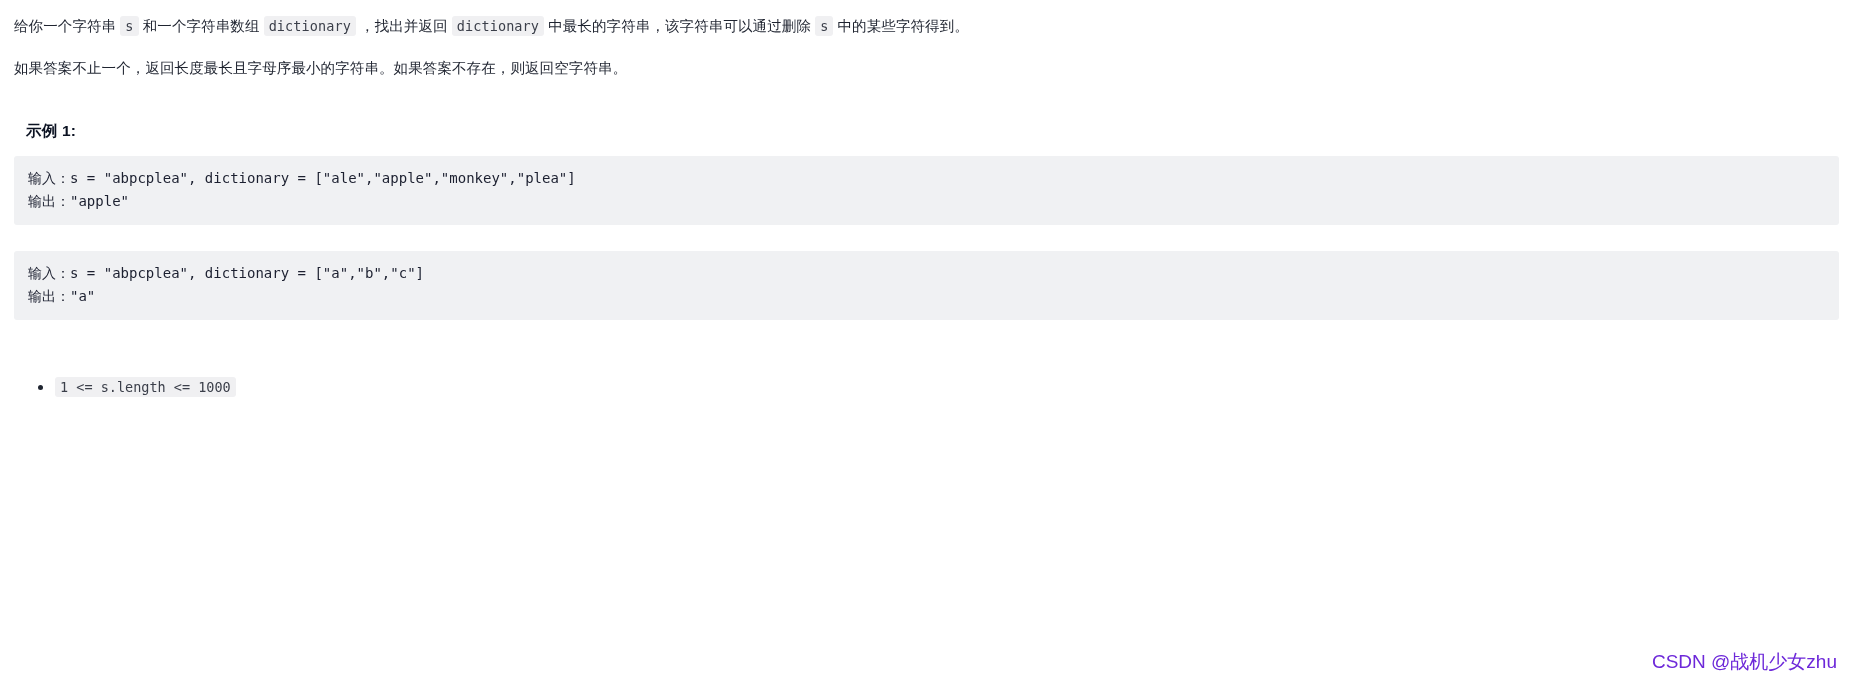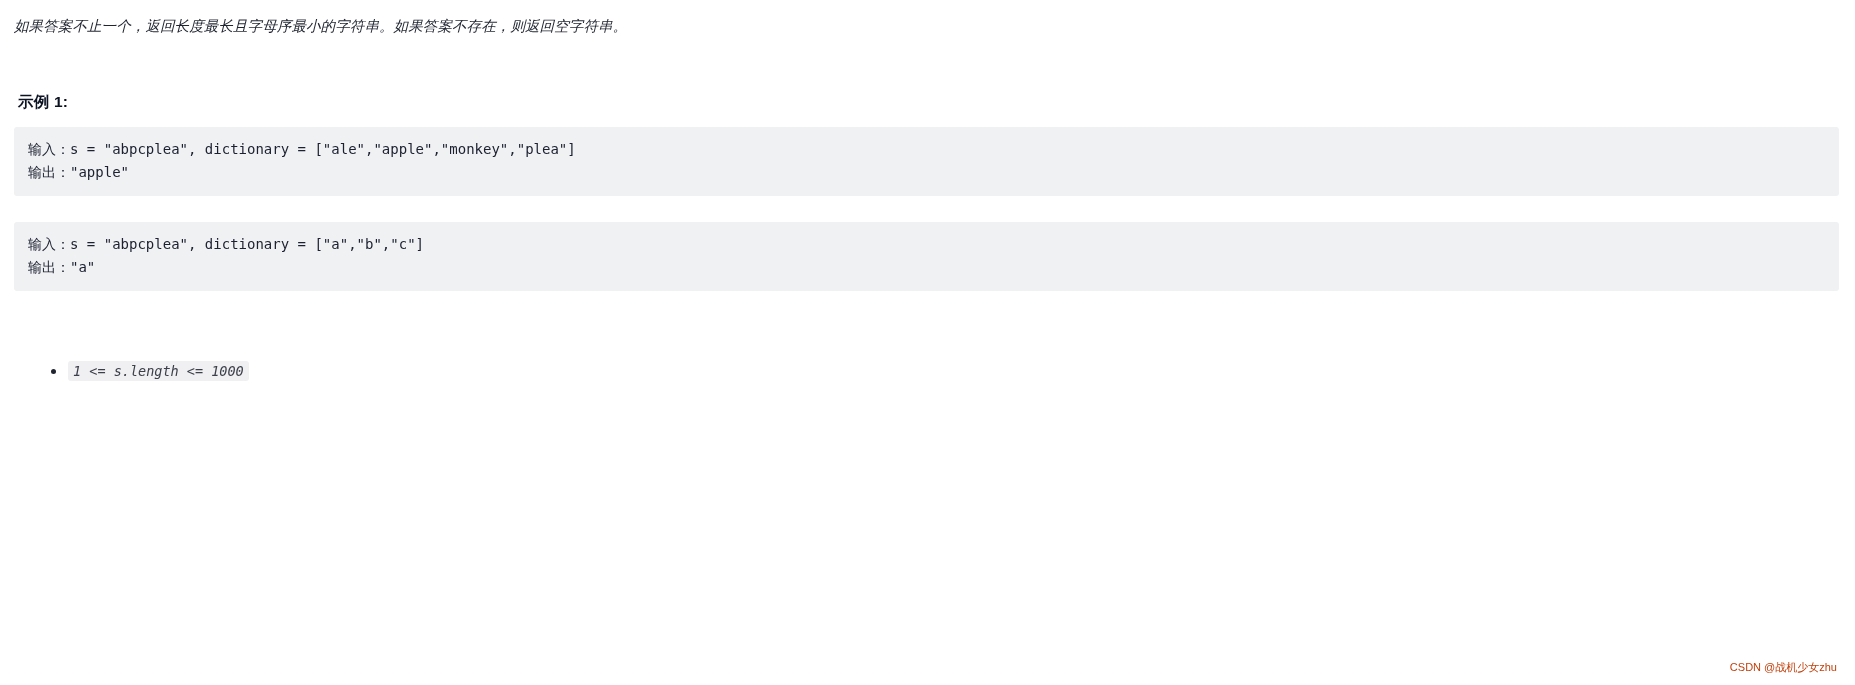--- a/index.html
+++ b/index.html
@@ -30,41 +30,40 @@
 
   
   .para {
     font-size: 15.5px;
     line-height: 1.55;
     color: #1f2430;
     margin: 0 0 18px 0;
     letter-spacing: 0.1px;
   }
   .para.second {
-    margin-bottom: 16px;
-    font-style: italic;
+    margin-bottom: 3px;
   }
 
   
   code.inline {
     font-family: "DejaVu Sans Mono", "Liberation Mono", monospace;
     background: #f0f0f2;
     color: #3b3f4a;
     font-size: 13.5px;
     padding: 2px 5px;
     border-radius: 3px;
     white-space: pre;
   }
 
   
   .section-heading {
     font-size: 15.5px;
     font-weight: bold;
     color: #0b1222;
-    margin: 0 0 14px 4px;
+    margin: 0 0 14px 12px;
     letter-spacing: 0.2px;
   }
 
   .spacer-lg { height: 38px; }
   .spacer-md { height: 26px; }
   .spacer-sm { height: 14px; }
 
   
   .codeblock {
     background: #f0f1f3;
@@ -77,24 +76,23 @@
     color: #1c2030;
     white-space: pre;
     max-width: 1827px;
     box-sizing: border-box;
     overflow: hidden;
   }
   .codeblock .cline { display: block; }
 
   
   ul.hints {
-    margin: 16px;
+    margin: 3px;
     padding: 0 0 0 38px;
     list-style: none;
-    font-style: italic;
   }
   ul.hints li {
     position: relative;
     font-size: 14.5px;
     line-height: 1.72;
     margin: 0 0 5px 0;
     color: #1f2430;
   }
   ul.hints li:before {
     content: "";
@@ -112,33 +110,34 @@
   .hint-text {
     font-size: 14.5px;
     color: #1f2430;
   }
 
   
   .watermark {
     position: absolute;
     right: 18px;
     bottom: 10px;
-    font-size: 11px;
-    color: #c2410c;
+    font-size: 19px;
+    color: #6d28d9;
     font-family: "Liberation Sans", "DejaVu Sans", sans-serif;
     white-space: nowrap;
     user-select: none;
   }
 </style>
 </head>
 <body>
 
 <div class="page">
   <div class="content">
 
+    <p class="para"><span class="hint-text">给你一个字符串 </span><code class="inline">s</code><span class="hint-text"> 和一个字符串数组 </span><code class="inline">dictionary</code><span class="hint-text"> ，找出并返回 </span><code class="inline">dictionary</code><span class="hint-text"> 中最长的字符串，该字符串可以通过删除 </span><code class="inline">s</code><span class="hint-text"> 中的某些字符得到。</span></p>
 
     <p class="para second"><span class="hint-text">如果答案不止一个，返回长度最长且字母序最小的字符串。如果答案不存在，则返回空字符串。</span></p>
 
     <div class="spacer-lg"></div>
 
     <h3 class="section-heading">示例 1:</h3>
 
     <div class="codeblock"><span class="cline">输入：s = "abpcplea", dictionary = ["ale","apple","monkey","plea"]</span><span class="cline">输出："apple"</span></div>
 
     <div class="spacer-md"></div>

